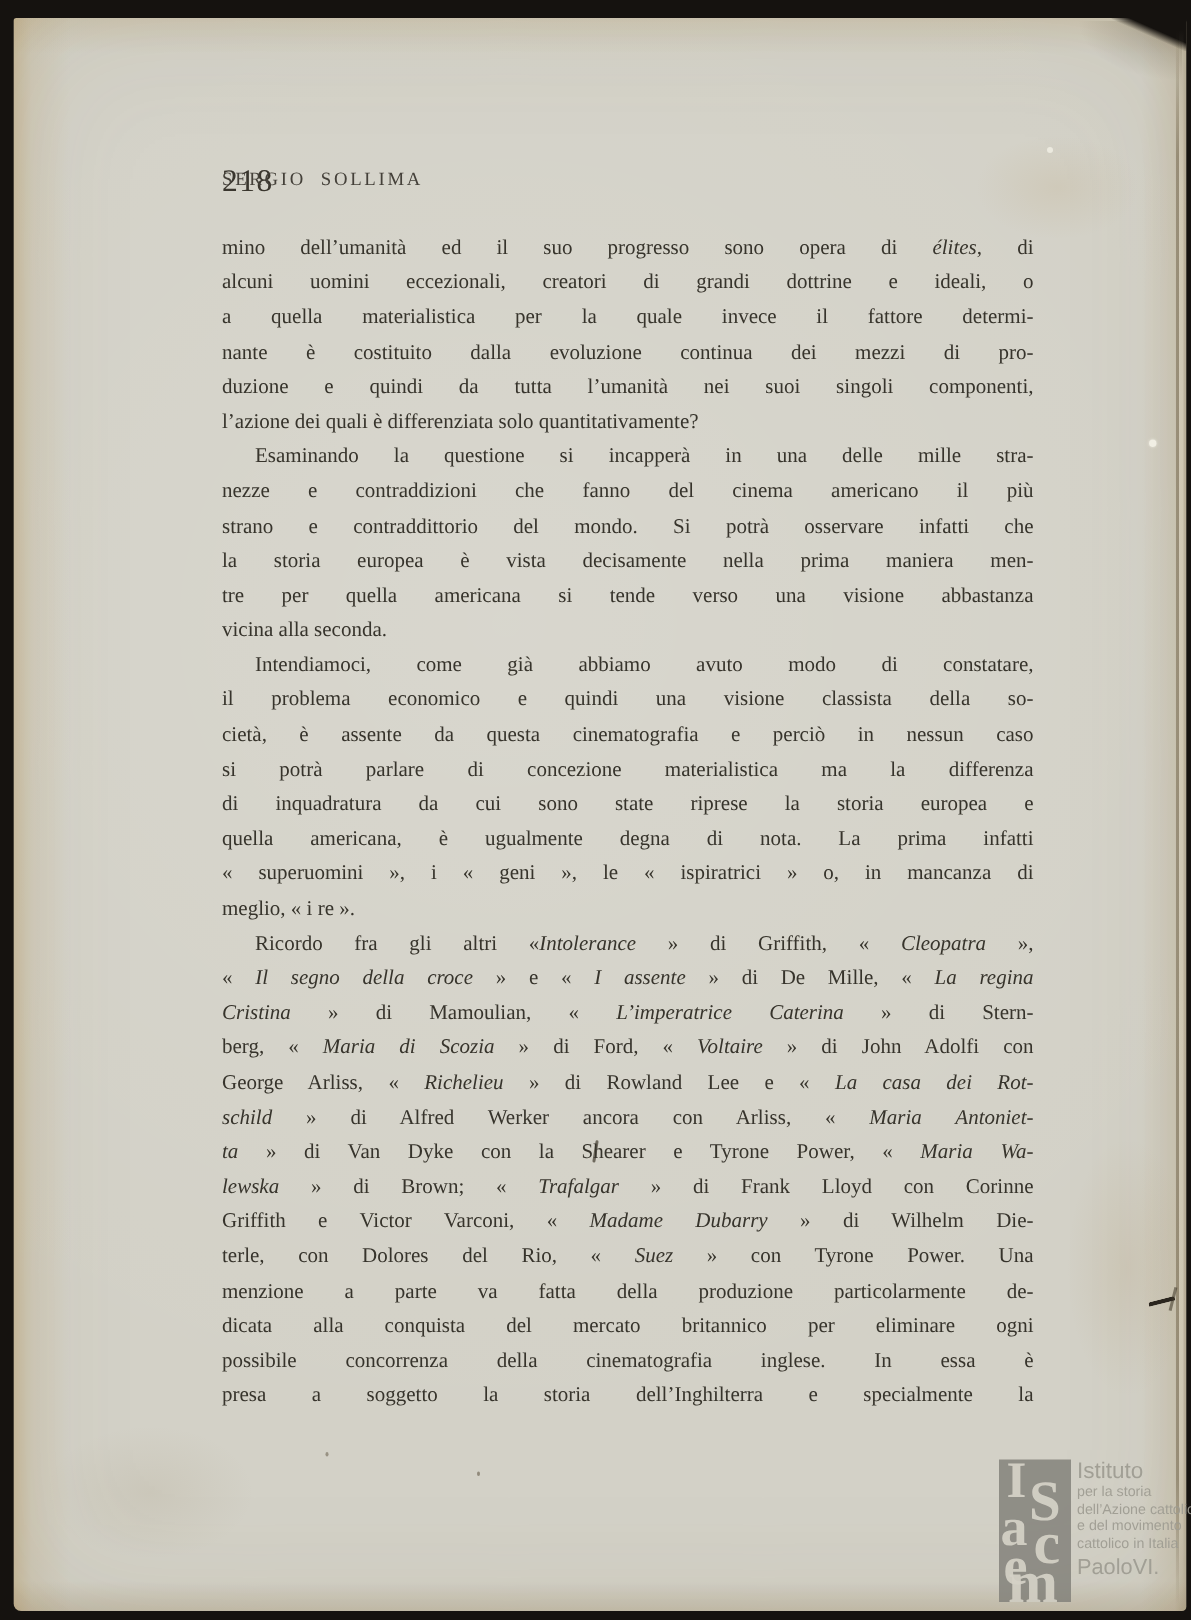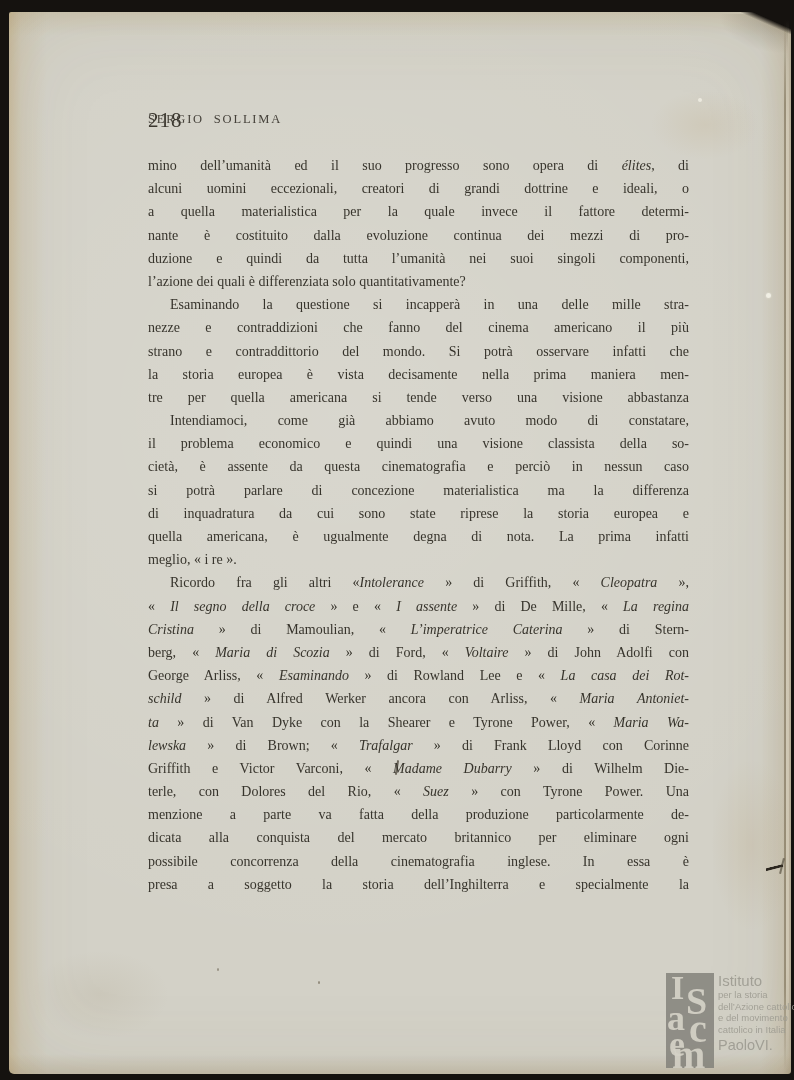--- a/index.html
+++ b/index.html
@@ -140,36 +140,38 @@
         <div class="text-line">nante è costituito dalla evoluzione continua dei mezzi di pro-</div>
         <div class="text-line">duzione e quindi da tutta l’umanità nei suoi singoli componenti,</div>
         <div class="text-line lastline">l’azione dei quali è differenziata solo quantitativamente?</div>
       </div>
       <div class="paragraph">
         <div class="text-line indent">Esaminando la questione si incapperà in una delle mille stra-</div>
         <div class="text-line">nezze e contraddizioni che fanno del cinema americano il più</div>
         <div class="text-line">strano e contraddittorio del mondo. Si potrà osservare infatti che</div>
         <div class="text-line">la storia europea è vista decisamente nella prima maniera men-</div>
         <div class="text-line">tre per quella americana si tende verso una visione abbastanza</div>
+        <div class="text-line lastline">vicina alla seconda.</div>
       </div>
       <div class="paragraph">
         <div class="text-line indent">Intendiamoci, come già abbiamo avuto modo di constatare,</div>
         <div class="text-line">il problema economico e quindi una visione classista della so-</div>
         <div class="text-line">cietà, è assente da questa cinematografia e perciò in nessun caso</div>
         <div class="text-line">si potrà parlare di concezione materialistica ma la differenza</div>
         <div class="text-line">di inquadratura da cui sono state riprese la storia europea e</div>
         <div class="text-line">quella americana, è ugualmente degna di nota. La prima infatti</div>
+        <div class="text-line">« superuomini », i « geni », le « ispiratrici » o, in mancanza di</div>
         <div class="text-line lastline">meglio, « i re ».</div>
       </div>
       <div class="paragraph">
         <div class="text-line indent">Ricordo fra gli altri «<i>Intolerance</i> » di Griffith, « <i>Cleopatra</i> »,</div>
         <div class="text-line">« <i>Il segno della croce</i> » e « <i>I assente</i> » di De Mille, « <i>La regina</i></div>
         <div class="text-line"><i>Cristina</i> » di Mamoulian, « <i>L’imperatrice Caterina</i> » di Stern-</div>
         <div class="text-line">berg, « <i>Maria di Scozia</i> » di Ford, « <i>Voltaire</i> » di John Adolfi con</div>
-        <div class="text-line">George Arliss, « <i>Esaminando</i> » di Rowland Lee e « <i>La casa dei Rot-</i></div>
+        <div class="text-line">George Arliss, « <i>Richelieu</i> » di Rowland Lee e « <i>La casa dei Rot-</i></div>
         <div class="text-line"><i>schild</i> » di Alfred Werker ancora con Arliss, « <i>Maria Antoniet-</i></div>
         <div class="text-line"><i>ta</i> » di Van Dyke con la Shearer e Tyrone Power, « <i>Maria Wa-</i></div>
         <div class="text-line"><i>lewska</i> » di Brown; « <i>Trafalgar</i> » di Frank Lloyd con Corinne</div>
         <div class="text-line">Griffith e Victor Varconi, « <i>Madame Dubarry</i> » di Wilhelm Die-</div>
         <div class="text-line">terle, con Dolores del Rio, « <i>Suez</i> » con Tyrone Power. Una</div>
         <div class="text-line">menzione a parte va fatta della produzione particolarmente de-</div>
         <div class="text-line">dicata alla conquista del mercato britannico per eliminare ogni</div>
         <div class="text-line">possibile concorrenza della cinematografia inglese. In essa è</div>
         <div class="text-line">presa a soggetto la storia dell’Inghilterra e specialmente la</div>
       </div>

